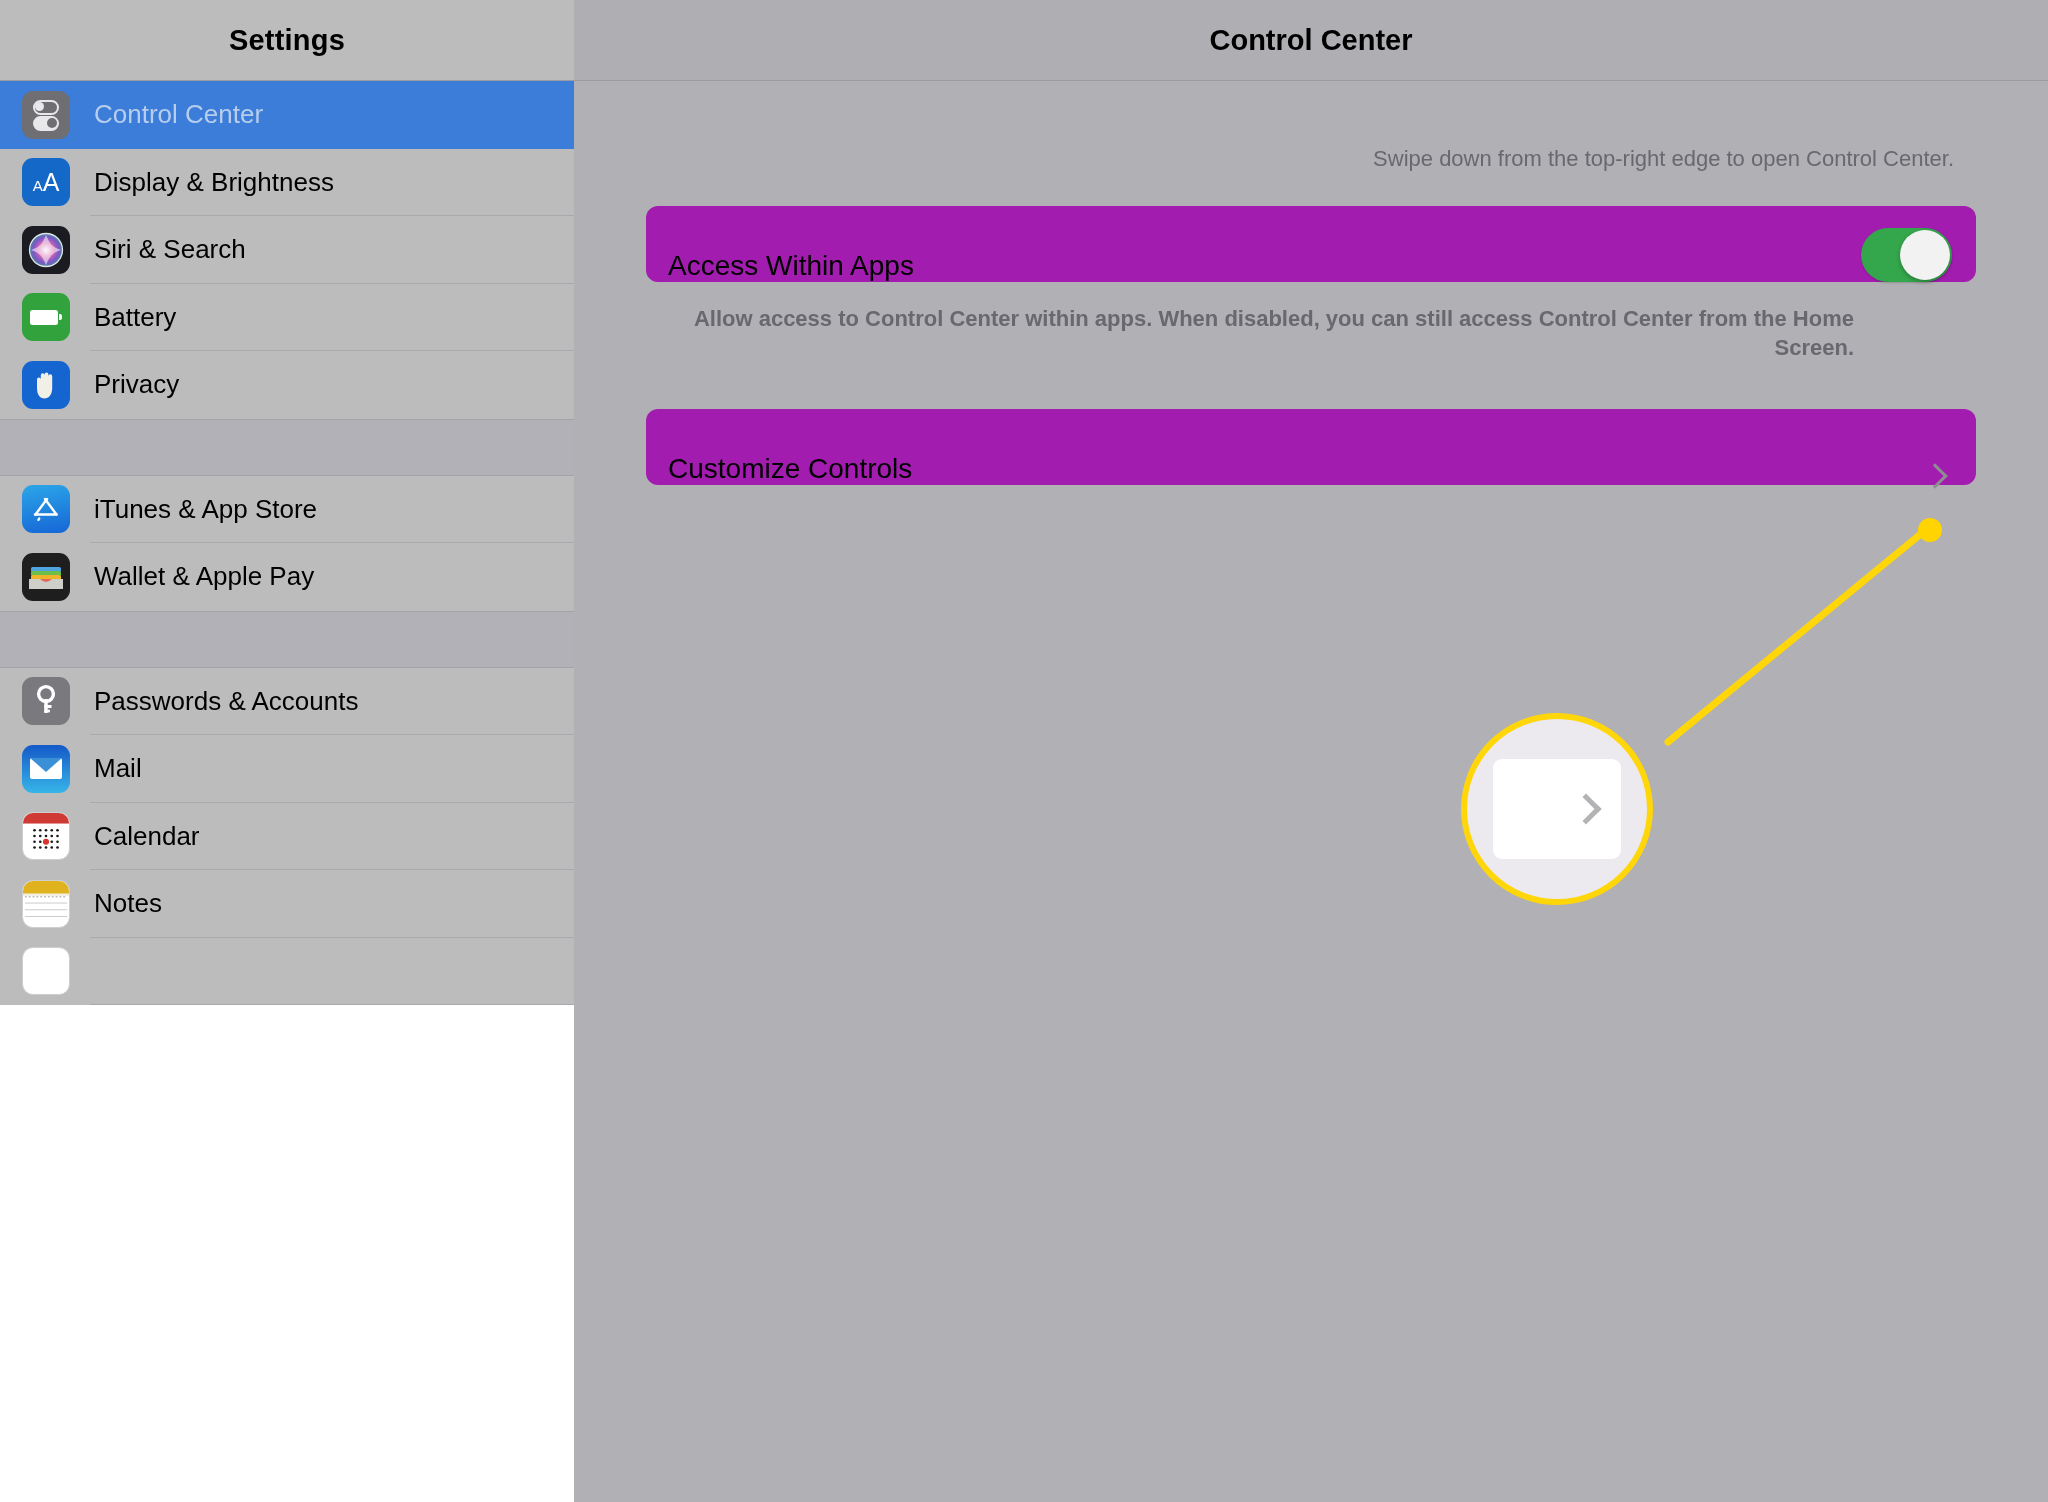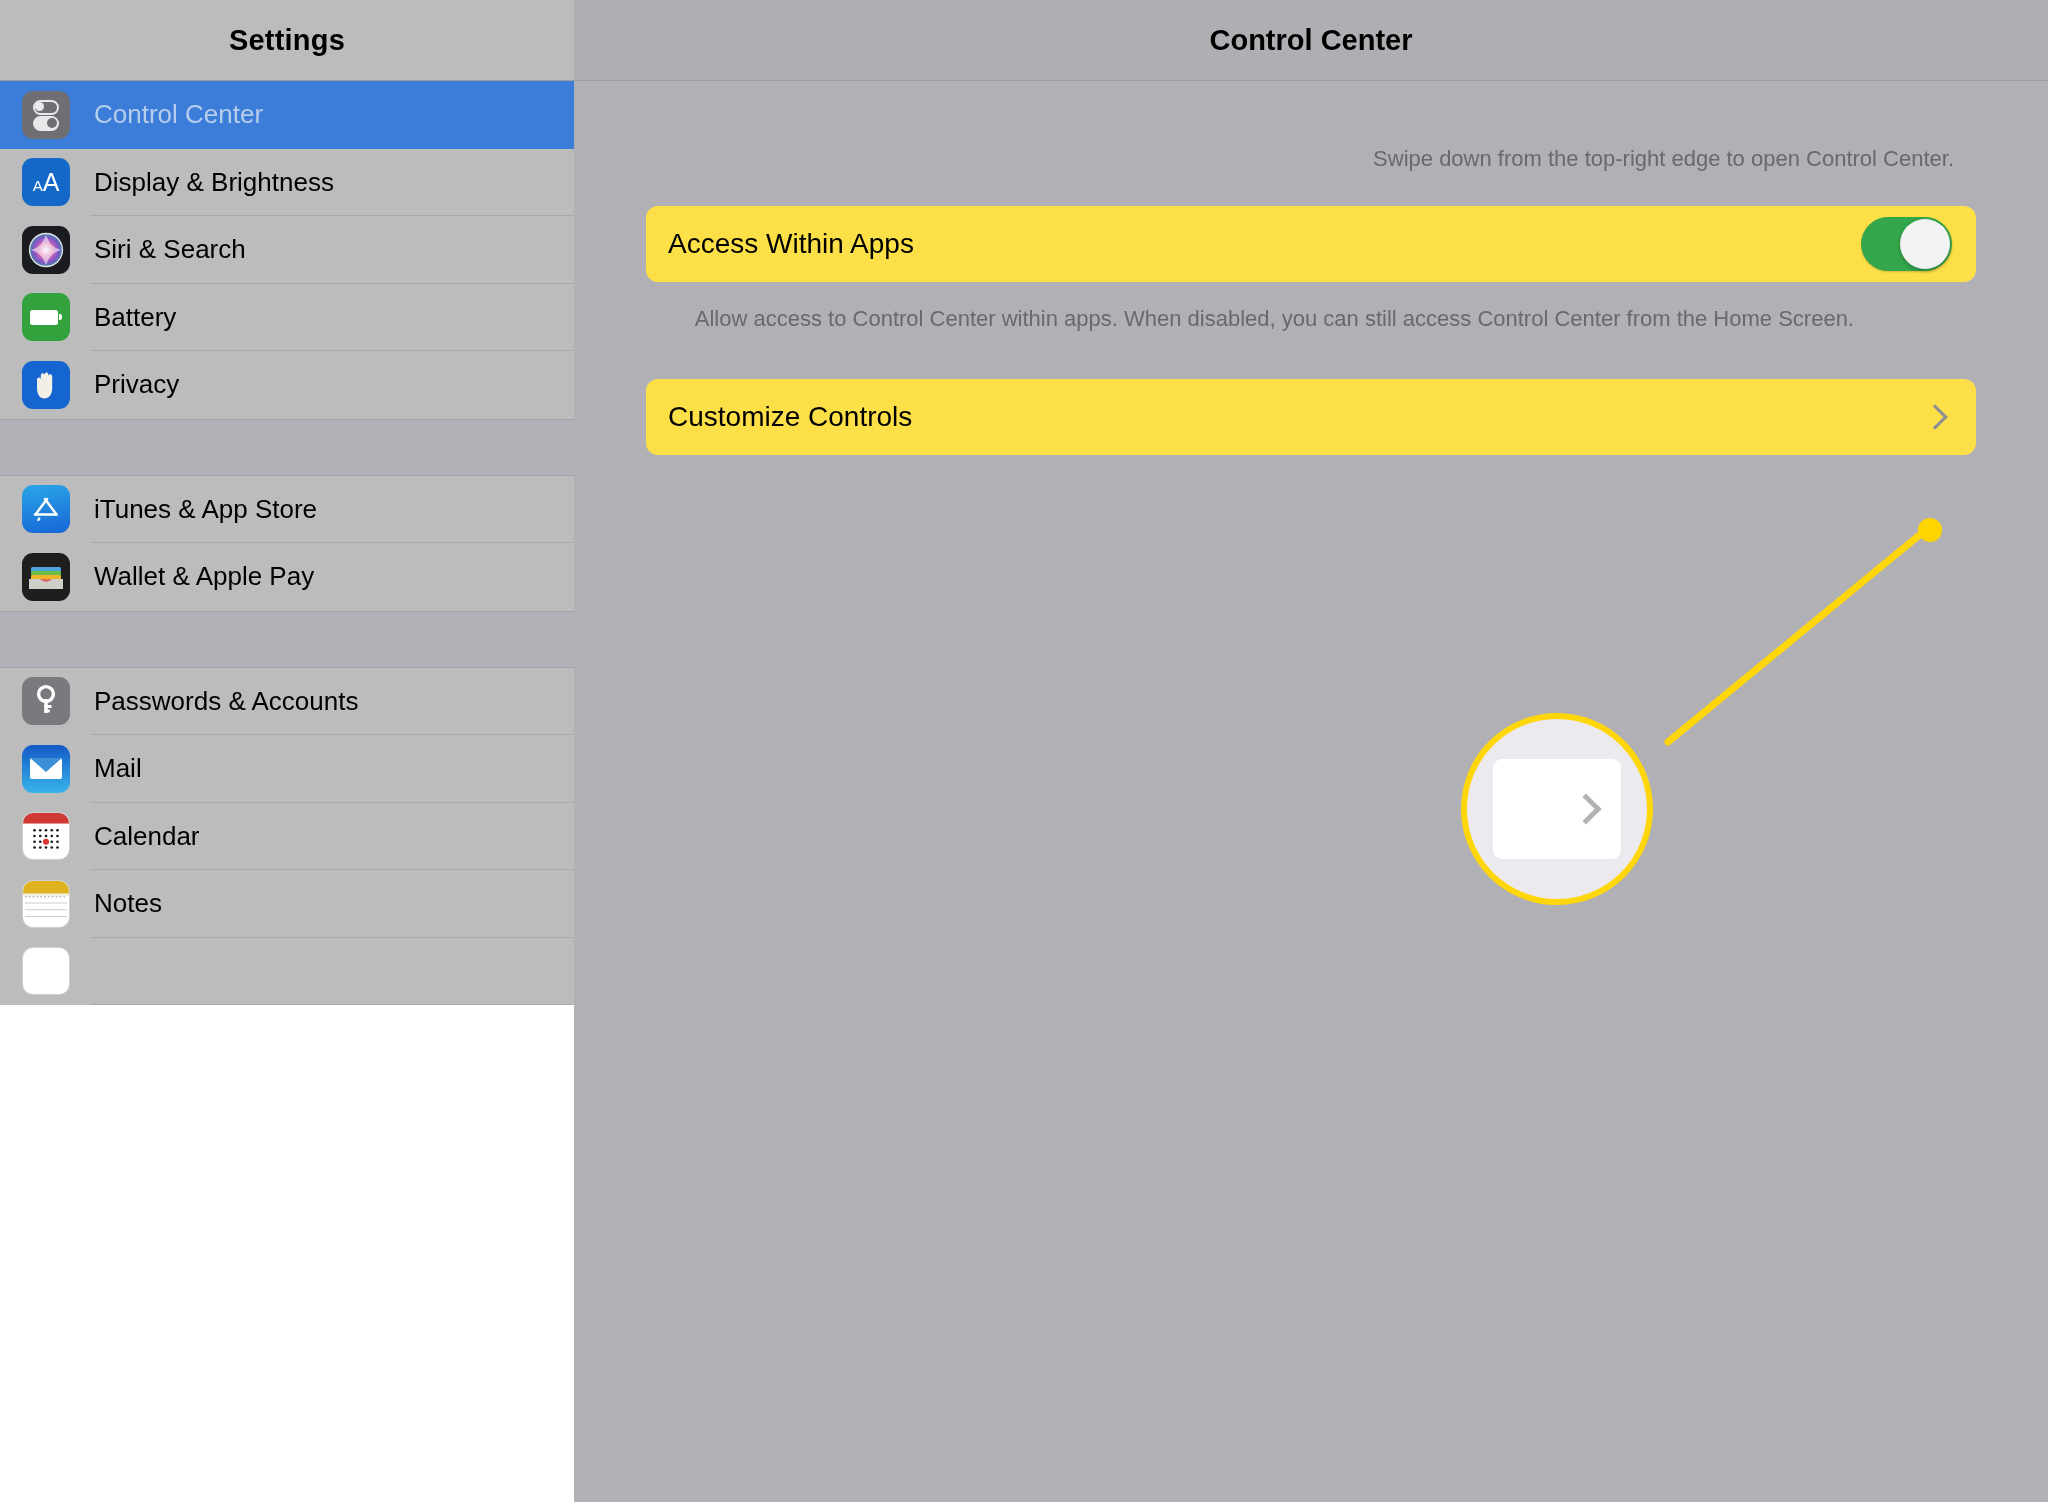--- a/index.html
+++ b/index.html
@@ -162,42 +162,42 @@
 
   .footnote {
     font-size: 22px; color: #68686e; line-height: 1.35;
     padding: 0 22px;
     text-align: right;
   }
   #swipe-note { margin-top: 63px; }
 
   .card {
     margin-top: 32px;
-    background: #fde047; border-radius: 12px;
+    background: #a21caf; border-radius: 12px;
     min-height: 76px;
-    display: flex; align-items: center;
+    display: flex; align-items: flex-end;
     padding: 0 24px 0 22px;
     position: relative;
   }
   .card-label { font-size: 28px; color: #000; }
 
   .toggle {
     margin-left: auto;
     width: 91px; height: 54px; border-radius: 27px;
     background: #34a64b; position: relative;
     box-shadow: 0 1px 2px rgba(0,0,0,.18);
   }
   .toggle .knob {
     position: absolute; top: 2px; right: 2px;
     width: 50px; height: 50px; border-radius: 50%;
     background: #f2f2f2;
     box-shadow: 0 2px 4px rgba(0,0,0,.25);
   }
 
-  #access-desc { margin-top: 22px; max-width: 1230px; }
+  #access-desc { margin-top: 22px; max-width: 1230px; font-weight: bold; }
 
   #customize-card { margin-top: 46px; }
   .chevron-right {
     margin-left: auto;
     width: 18px; height: 18px;
     border-right: 3.5px solid #8d8d92;
     border-top: 3.5px solid #8d8d92;
     transform: rotate(45deg);
     margin-right: 8px;
   }

